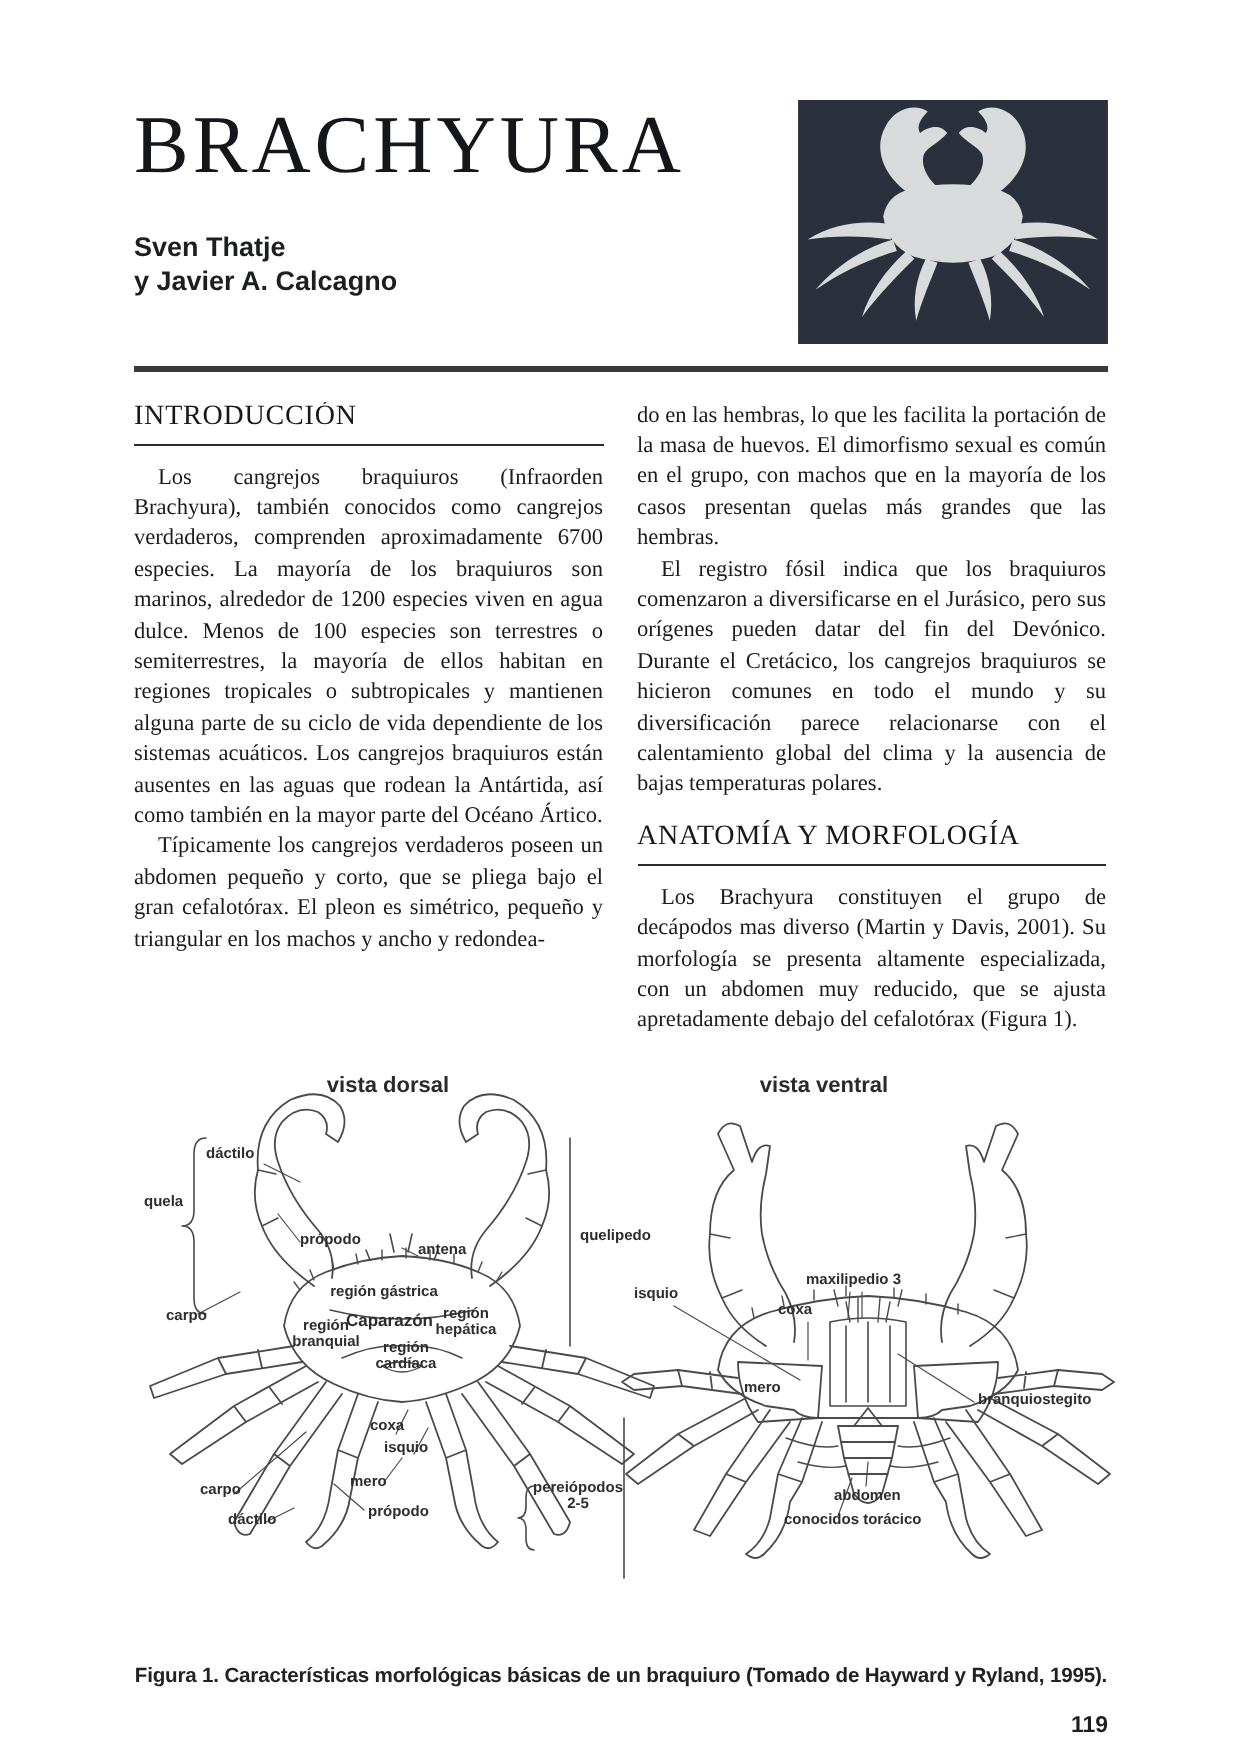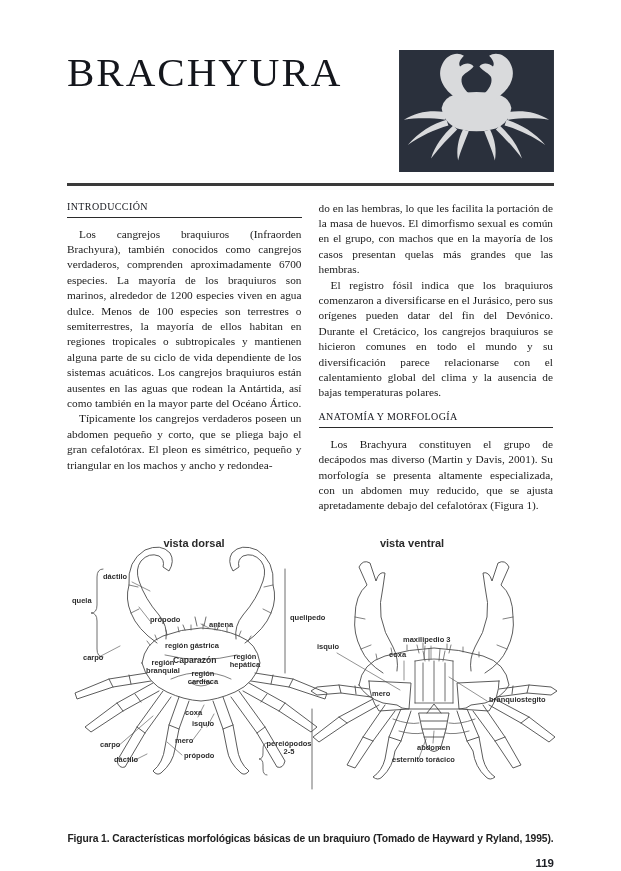--- a/index.html
+++ b/index.html
@@ -20,21 +20,21 @@
   .authors {
     font-family:"Liberation Sans", sans-serif; font-weight:700;
     font-size:13.5px; line-height:17px; color:#1c1e24;
   }
   .crab-box { width:155px; height:122px; flex:0 0 auto; }
   .rule { height:2.5px; background:#3a3a3a; margin-top:5px; }
   
   .columns { display:flex; gap:17px; margin-top:15px; height:330px; overflow:hidden; }
   .col { width:234.5px; }
   .sec-heading {
-    font-family:"Liberation Serif", serif; font-size:10px; font-weight:400;
+    font-family:"Liberation Serif", serif; font-size:14px; font-weight:400;
     letter-spacing:0.4px; color:#16181e;
     border-bottom:1.5px solid #2b2b2b; padding-bottom:5px; margin:0 0 9px 0;
   }
   .body-p {
     font-size:11.3px; line-height:15.4px; text-align:justify; margin:0;
     text-indent:12px; color:#1b1b1b;
   }
   .body-p.noindent { text-indent:0; }
   .anatomy-heading { margin-top:10px; }
   
@@ -61,20 +61,24 @@
   }
 </style>
 </head>
 <body>
 
 <div class="page">
 
   <div class="header">
     <div class="title-block">
       <h1 class="doc-title">BRACHYURA</h1>
+      <div class="authors">
+        <div>Sven Thatje</div>
+        <div>y Javier A. Calcagno</div>
+      </div>
     </div>
     <div class="crab-box">
       <svg width="155" height="122" viewBox="0 0 160 126">
         <rect x="0" y="0" width="160" height="126" fill="#2a303c"></rect>
         <g fill="#d9dadc">
 
           <path d="M44,60 Q46,49 58,46 Q80,41 102,46 Q114,49 116,60 Q114,75 100,81 Q80,87 60,81 Q46,75 44,60 Z"></path>
 
           <g>
             <path d="M60,50 C46,42 38,27 45,14 C49,5 60,1 67,6 C63,10 61,14 63,17 C67,14 73,12 77,17 C73,22 67,24 65,28 C63,34 67,42 76,48 L66,53 Z"></path>
@@ -195,37 +199,37 @@
     <div class="fig-title" style="left:275px;">vista ventral</div>
 
     <span class="figure-label" style="left:36px;top:40px;">dáctilo</span>
     <span class="figure-label" style="left:5px;top:64px;">quela</span>
     <span class="figure-label" style="left:83px;top:83px;">própodo</span>
     <span class="figure-label" style="left:142px;top:88px;">antena</span>
     <span class="figure-label" style="left:16px;top:121px;">carpo</span>
     <span class="figure-label" style="left:223px;top:81px;">quelipedo</span>
     <span class="figure-label wrap" style="left:94px;top:109px;width:62px;">región gástrica</span>
     <span class="figure-label big" style="left:106px;top:123px;">Caparazón</span>
-    <span class="figure-label wrap" style="left:158px;top:120px;width:40px;">región hepática</span>
+    <span class="figure-label wrap" style="left:146px;top:120px;width:40px;">región hepática</span>
     <span class="figure-label wrap" style="left:76px;top:126px;width:40px;">región branquial</span>
     <span class="figure-label wrap" style="left:116px;top:137px;width:40px;">región cardíaca</span>
     <span class="figure-label" style="left:118px;top:176px;">coxa</span>
     <span class="figure-label" style="left:125px;top:187px;">isquio</span>
     <span class="figure-label" style="left:108px;top:204px;">mero</span>
     <span class="figure-label" style="left:33px;top:208px;">carpo</span>
     <span class="figure-label" style="left:47px;top:223px;">dáctilo</span>
     <span class="figure-label" style="left:117px;top:219px;">própodo</span>
     <span class="figure-label wrap" style="left:198px;top:207px;width:48px;">pereiópodos 2-5</span>
 
     <span class="figure-label" style="left:250px;top:110px;">isquio</span>
     <span class="figure-label" style="left:336px;top:103px;">maxilipedio 3</span>
     <span class="figure-label" style="left:322px;top:118px;">coxa</span>
     <span class="figure-label" style="left:305px;top:157px;">mero</span>
     <span class="figure-label" style="left:422px;top:163px;">branquiostegito</span>
     <span class="figure-label" style="left:350px;top:211px;">abdomen</span>
-    <span class="figure-label" style="left:325px;top:223px;">esternito torácico</span>
+    <span class="figure-label" style="left:325px;top:223px;">conocidos torácico</span>
   </div>
 
   <div class="caption">Figura 1. Características morfológicas básicas de un braquiuro (Tomado de Hayward y Ryland, 1995).</div>
 
   <div class="page-number">119</div>
 
 </div>
 
 </body></html>

